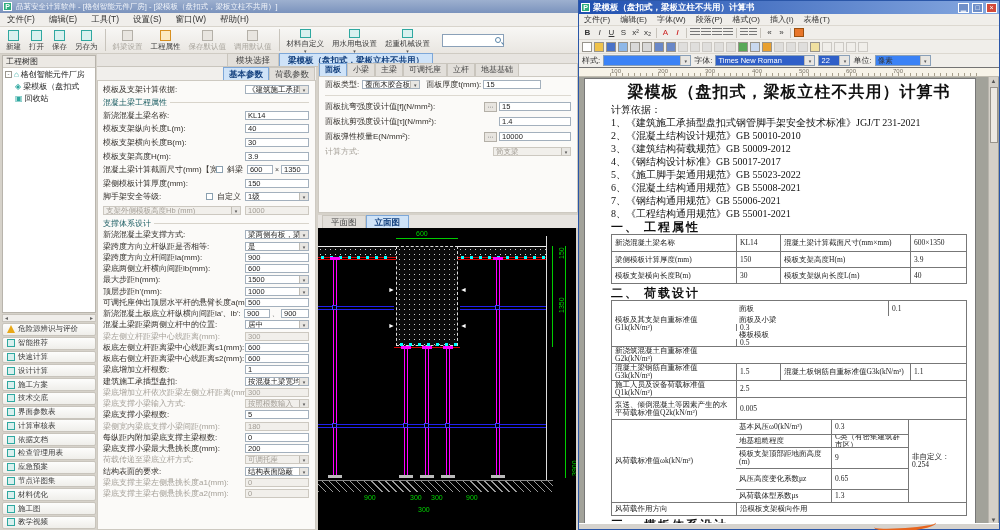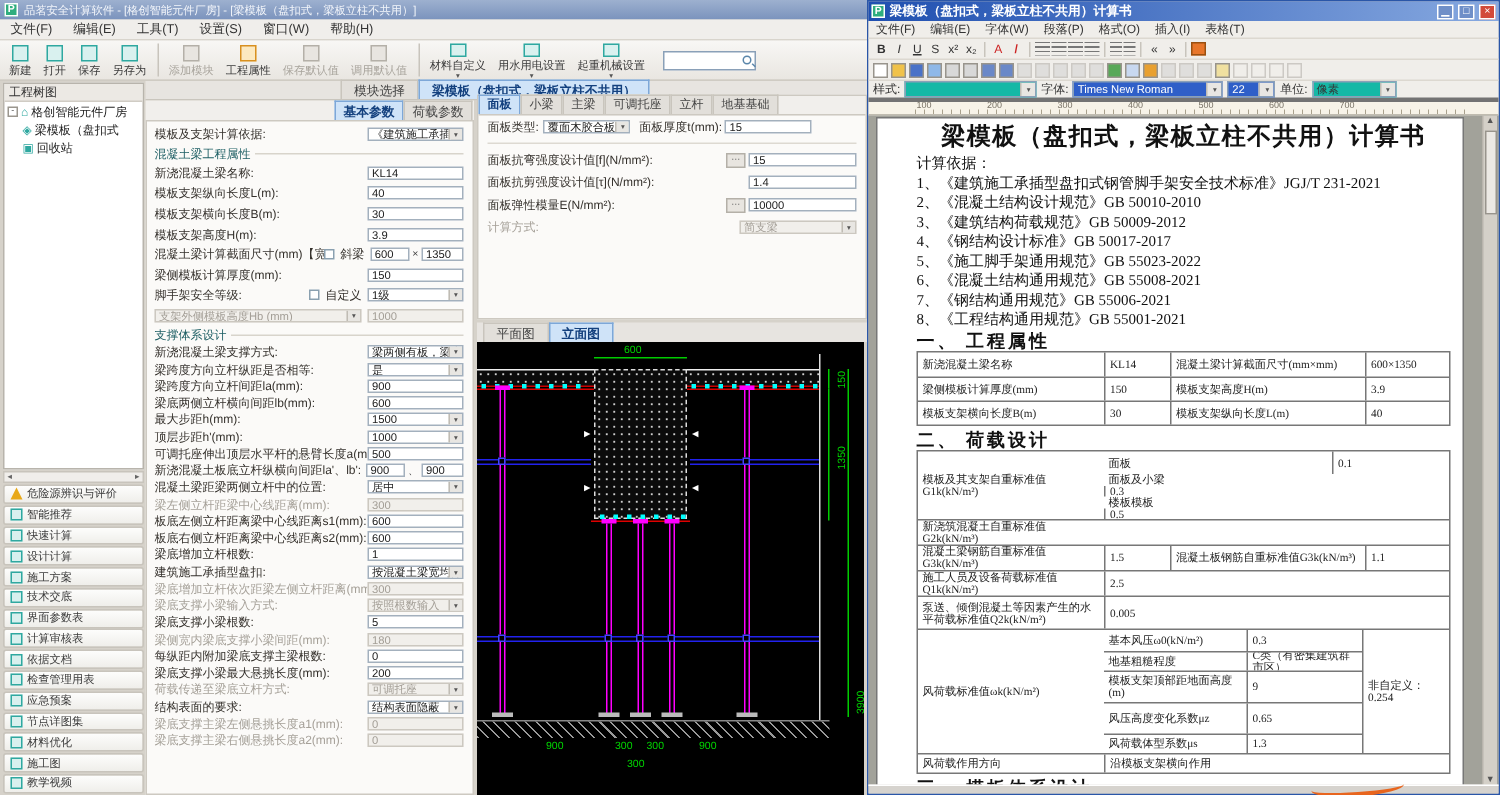--- a/index.html
+++ b/index.html
@@ -89,22 +89,22 @@
 .dmenu-item{font-size:8px;color:#333;padding:0 5px}
 .fmtbar{height:14px;background:#f0eeea;display:flex;align-items:center;border-bottom:1px solid #dcd8d0;padding-left:3px;gap:1px}
 .fi{min-width:11px;height:11px;font-size:8px;line-height:11px;text-align:center;color:#333}
 .fi.b{font-weight:bold}.fi.i{font-style:italic}.fi.u{text-decoration:underline}
 .fsep{width:1px;height:10px;background:#c8c4bc;margin:0 2px}
 .cssbars{width:10px;height:9px;background:repeating-linear-gradient(#777 0 1px,transparent 1px 3px)}
 .paintblk{width:10px;height:9px;background:#e8762a;border:1px solid #9a5010}
 .stdbar{height:14px;background:#f0eeea;display:flex;align-items:center;border-bottom:1px solid #dcd8d0;padding-left:3px;gap:2px}
 .si{width:10px;height:10px;border:1px solid #98948c}
 .si.dim{opacity:.4}
-.fontrow{height:14px;background:#f0eeea;display:flex;border-bottom:3px solid #737373;padding-left:3px;gap:3px;font-size:8px;color:#333}
-.dsel{height:11px;border:1px solid #8aa0b8;background:#14b8a6;font-size:7.5px;line-height:10px;padding:0 10px 0 2px;position:relative;white-space:nowrap;overflow:hidden}
+.fontrow{height:14px;background:#f0eeea;display:flex;align-items:center;border-bottom:1px solid #737373;padding-left:3px;gap:3px;font-size:8px;color:#333}
+.dsel{height:11px;border:1px solid #8aa0b8;background:#3b82f6;font-size:7.5px;line-height:10px;padding:0 10px 0 2px;position:relative;white-space:nowrap;overflow:hidden}
 .dsel::after{content:"▾";position:absolute;right:0;top:0;width:9px;height:100%;background:#e8e6e2;border-left:1px solid #c0bcb4;font-size:5px;text-align:center;line-height:10px;color:#555}
 .dsel.hl{background:#2f5fc8;color:#fff}
 .ruler{position:relative;height:9px;background:#f7f3e8;border-bottom:1px solid #c0bcb0}
 .ruler .ticks{position:absolute;left:31px;right:20px;bottom:0;height:3px;background:repeating-linear-gradient(90deg,#a8a08c 0 1px,transparent 1px 6px)}
 .rnum{position:absolute;top:0;font-size:6px;color:#7a7468;transform:translateX(-50%)}
 .docarea{position:absolute;left:0;top:76px;width:420px;height:448px;background:#a2a29a;overflow:hidden}
 .dpage{position:absolute;left:5px;top:1px;width:392px;height:447px;background:#fff;border:1px solid #777;padding:2px 8px 0 26px;overflow:hidden;font-family:"Liberation Serif","DejaVu Serif",serif}
 .vscroll{position:absolute;right:1px;top:0;width:10px;height:448px;background:#d4d0c8;border-left:1px solid #b8b4ac;display:flex;flex-direction:column;justify-content:space-between;align-items:center}
 .varr{font-size:6px;color:#555;height:9px;line-height:9px}
 .vthumb{position:absolute;left:1px;top:10px;width:8px;height:56px;background:#ece9e4;border:1px solid #98948c}
@@ -154,21 +154,21 @@
         <div class="ticon"></div>
         <div class="tlabel">保存</div>
       </div>
       <div class="tbtn">
         <div class="ticon"></div>
         <div class="tlabel">另存为</div>
       </div>
       <div class="tsep"></div>
       <div class="tbtn dis">
         <div class="ticon"></div>
-        <div class="tlabel">添加模块</div>
+        <div class="tlabel">斜梁设置</div>
       </div>
       <div class="tbtn act">
         <div class="ticon"></div>
         <div class="tlabel">工程属性</div>
       </div>
       <div class="tbtn dis">
         <div class="ticon"></div>
         <div class="tlabel">保存默认值</div>
       </div>
       <div class="tbtn dis">

